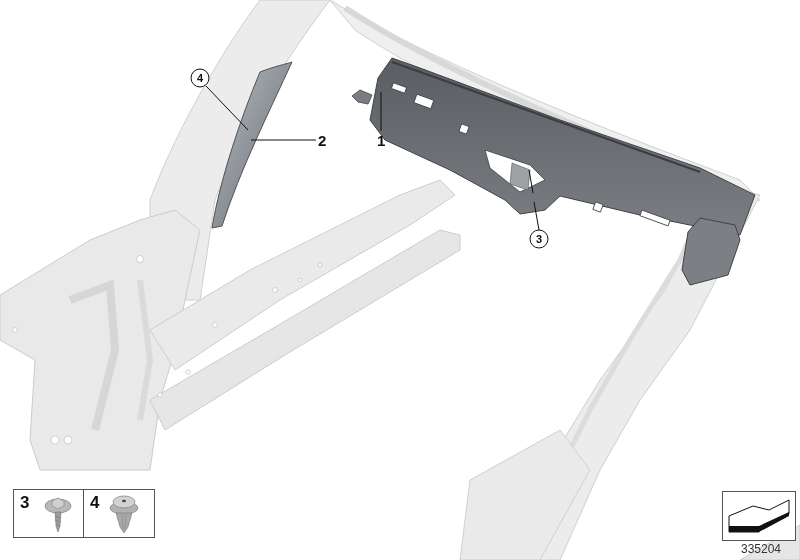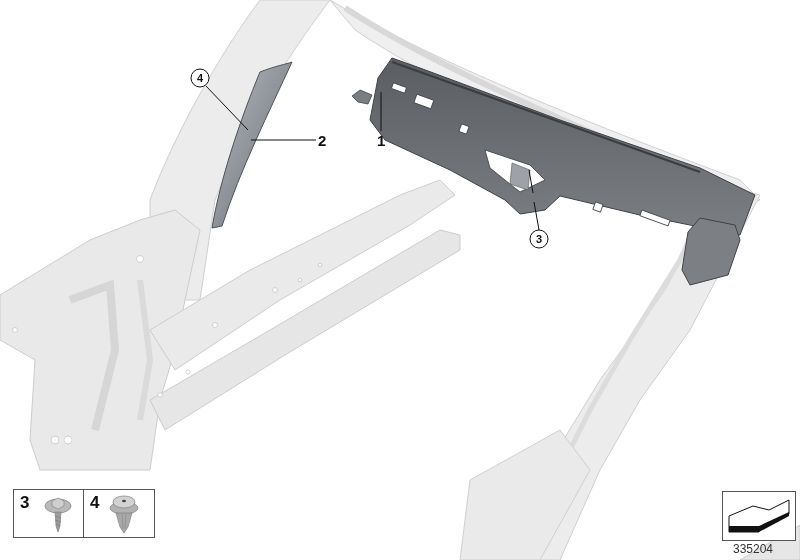--- a/index.html
+++ b/index.html
@@ -3,21 +3,21 @@
   <meta charset="utf-8">
   <style>
     html, body { margin: 0; padding: 0; background: #ffffff; }
     body { width: 800px; height: 560px; position: relative; overflow: hidden; font-family: "Liberation Sans", sans-serif; }
     #canvas { position: absolute; left: 0; top: 0; width: 800px; height: 560px; }
     .callout-num { font-family: "Liberation Sans", sans-serif; font-weight: bold; font-size: 15px; fill: #111; }
     .callout-circ-text { font-family: "Liberation Sans", sans-serif; font-weight: bold; font-size: 11px; fill: #111; }
     .legend-box { position: absolute; border: 1px solid #555; background: #fff; }
     .legend-cell { position: absolute; top: 0; height: 47px; }
     .legend-num { position: absolute; left: 6px; top: 3px; font-weight: bold; font-size: 17px; color: #111; font-family: "Liberation Sans", sans-serif; }
-    .diagram-id { position: absolute; left: 733px; top: 542px; width: 56px; font-size: 12px; color: #333; font-family: "Liberation Sans", sans-serif; }
+    .diagram-id { position: absolute; left: 733px; top: 542px; width: 56px; text-align: center; font-size: 12px; color: #333; font-family: "Liberation Sans", sans-serif; }
     .nav-box { position: absolute; left: 722px; top: 491px; width: 72px; height: 48px; border: 1px solid #555; background: #fff; }
   </style>
 </head>
 <body>
 
 <svg id="canvas" viewBox="0 0 800 560" xmlns="http://www.w3.org/2000/svg">
   <defs>
     <linearGradient id="pillarGrad" x1="0" y1="0" x2="1" y2="1">
       <stop offset="0" stop-color="#b9bdc3"></stop>
       <stop offset="0.5" stop-color="#8e9299"></stop>

